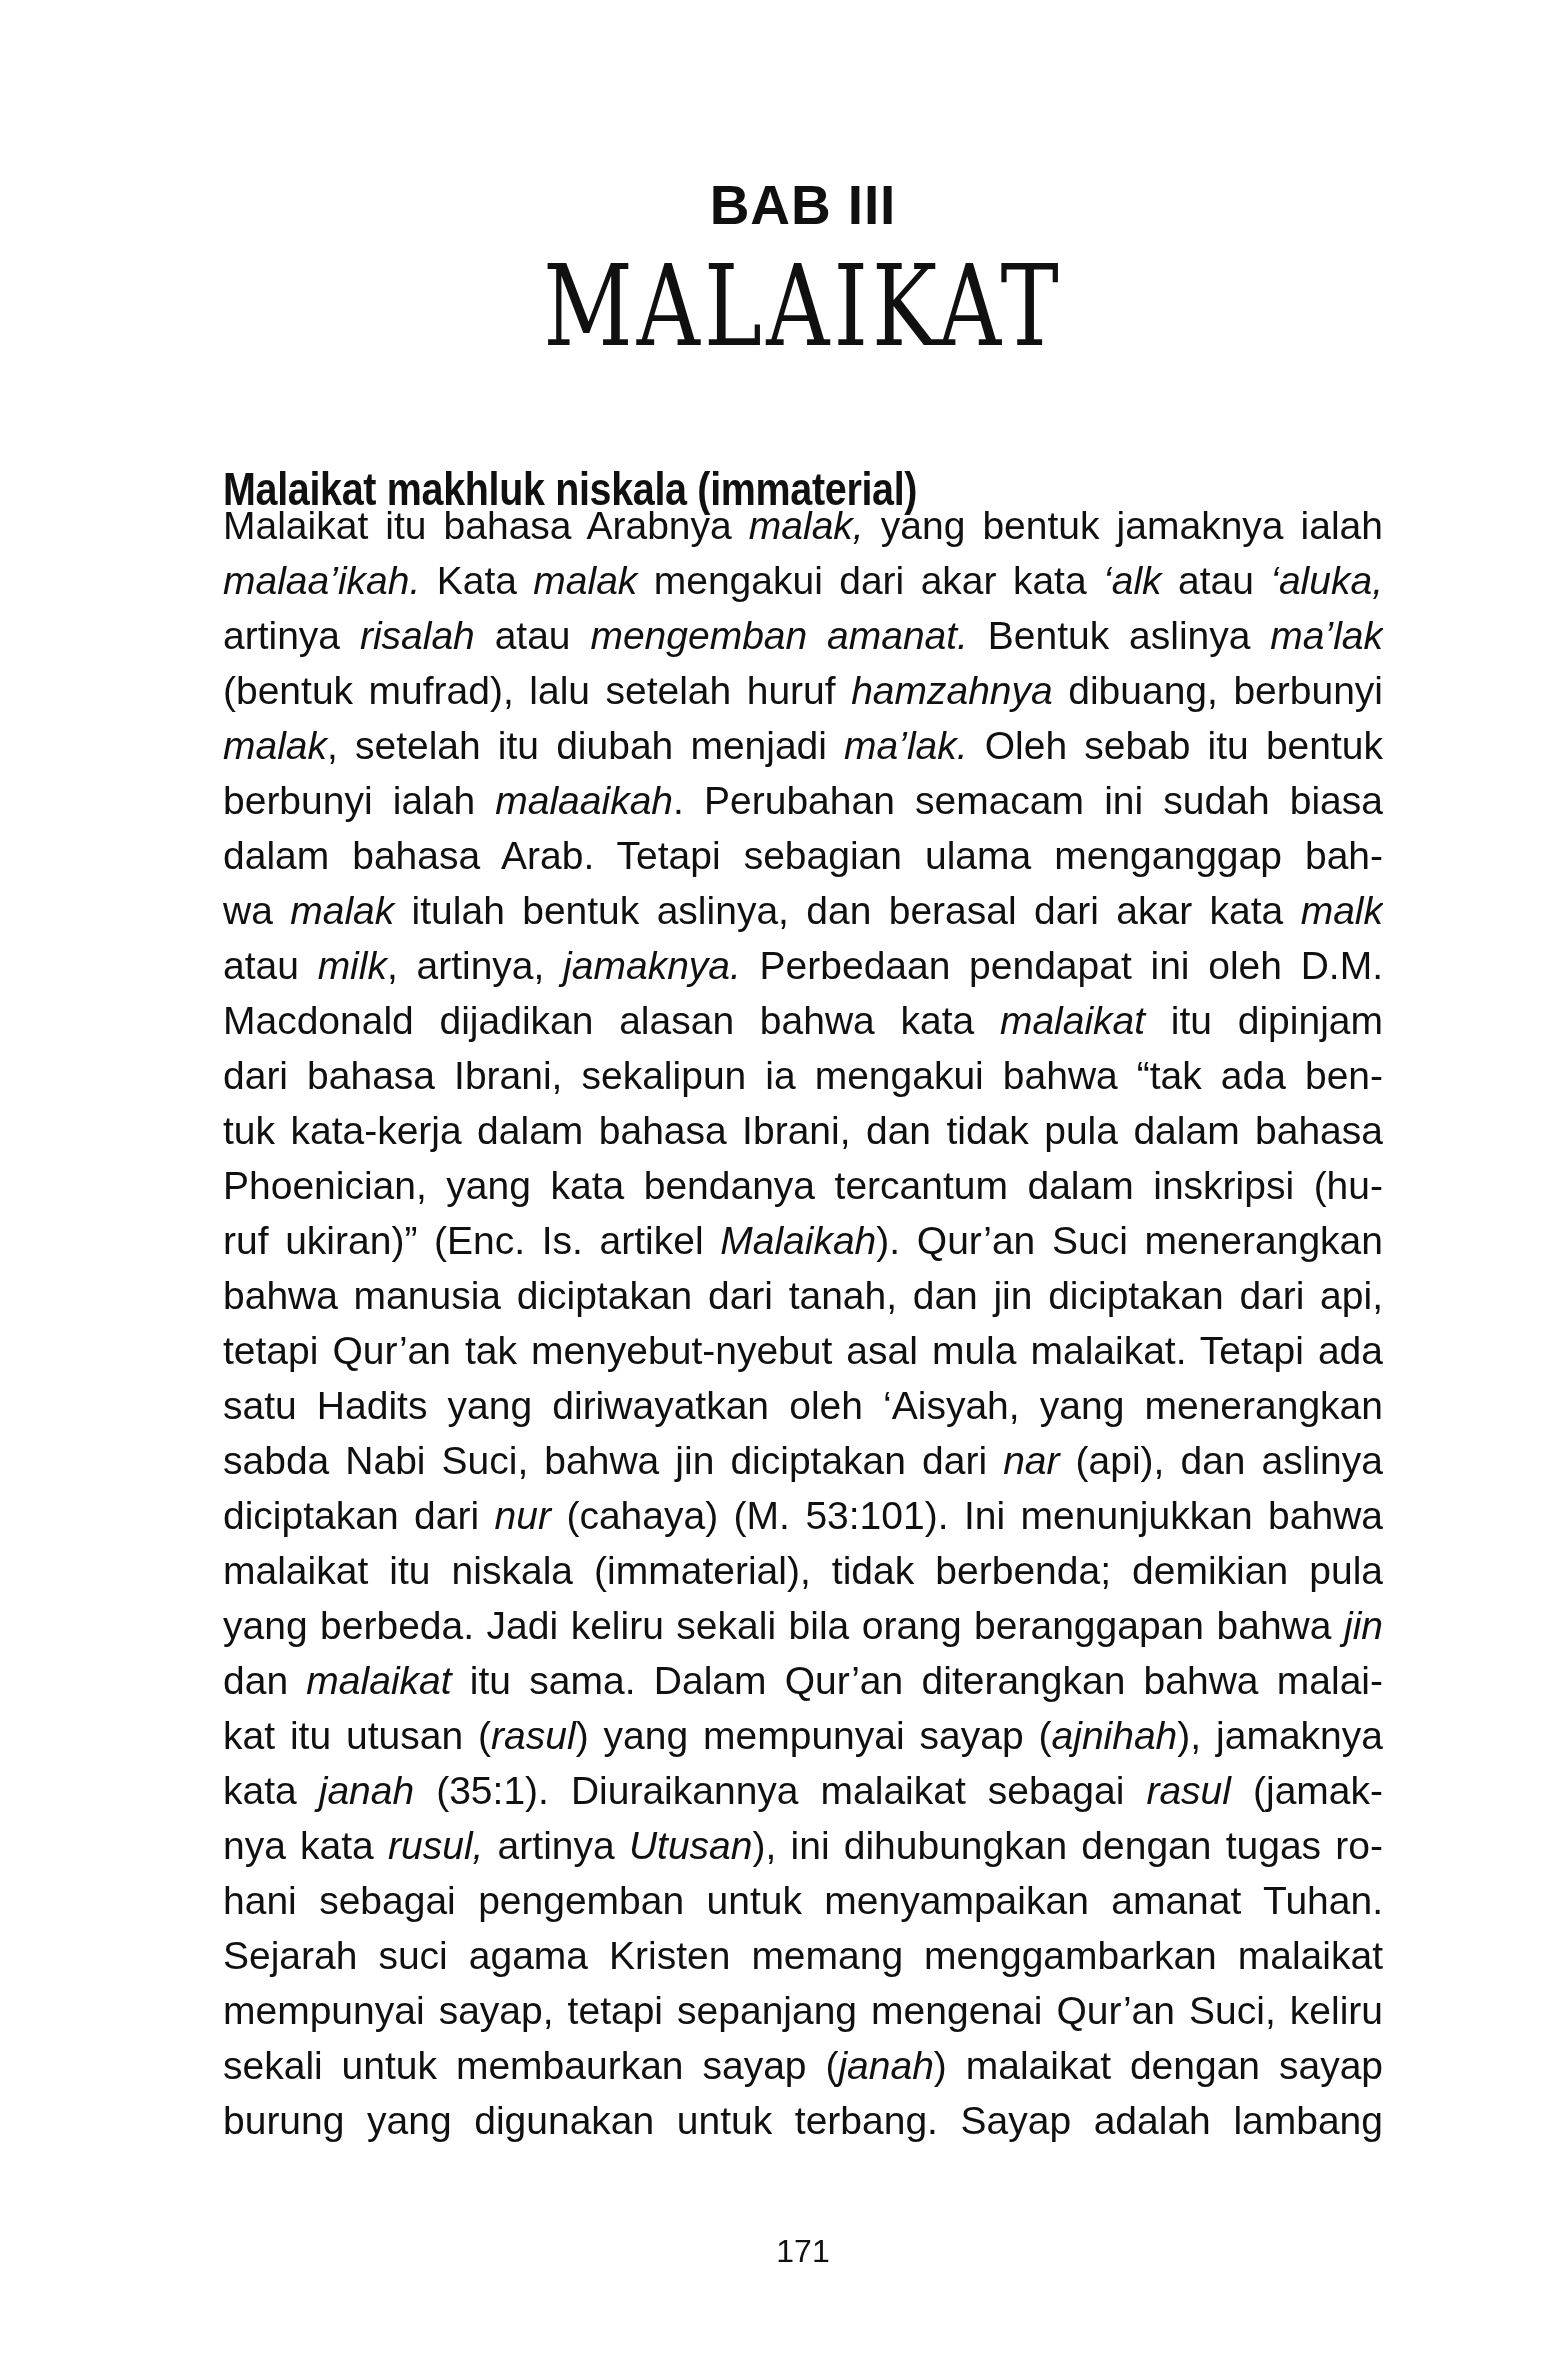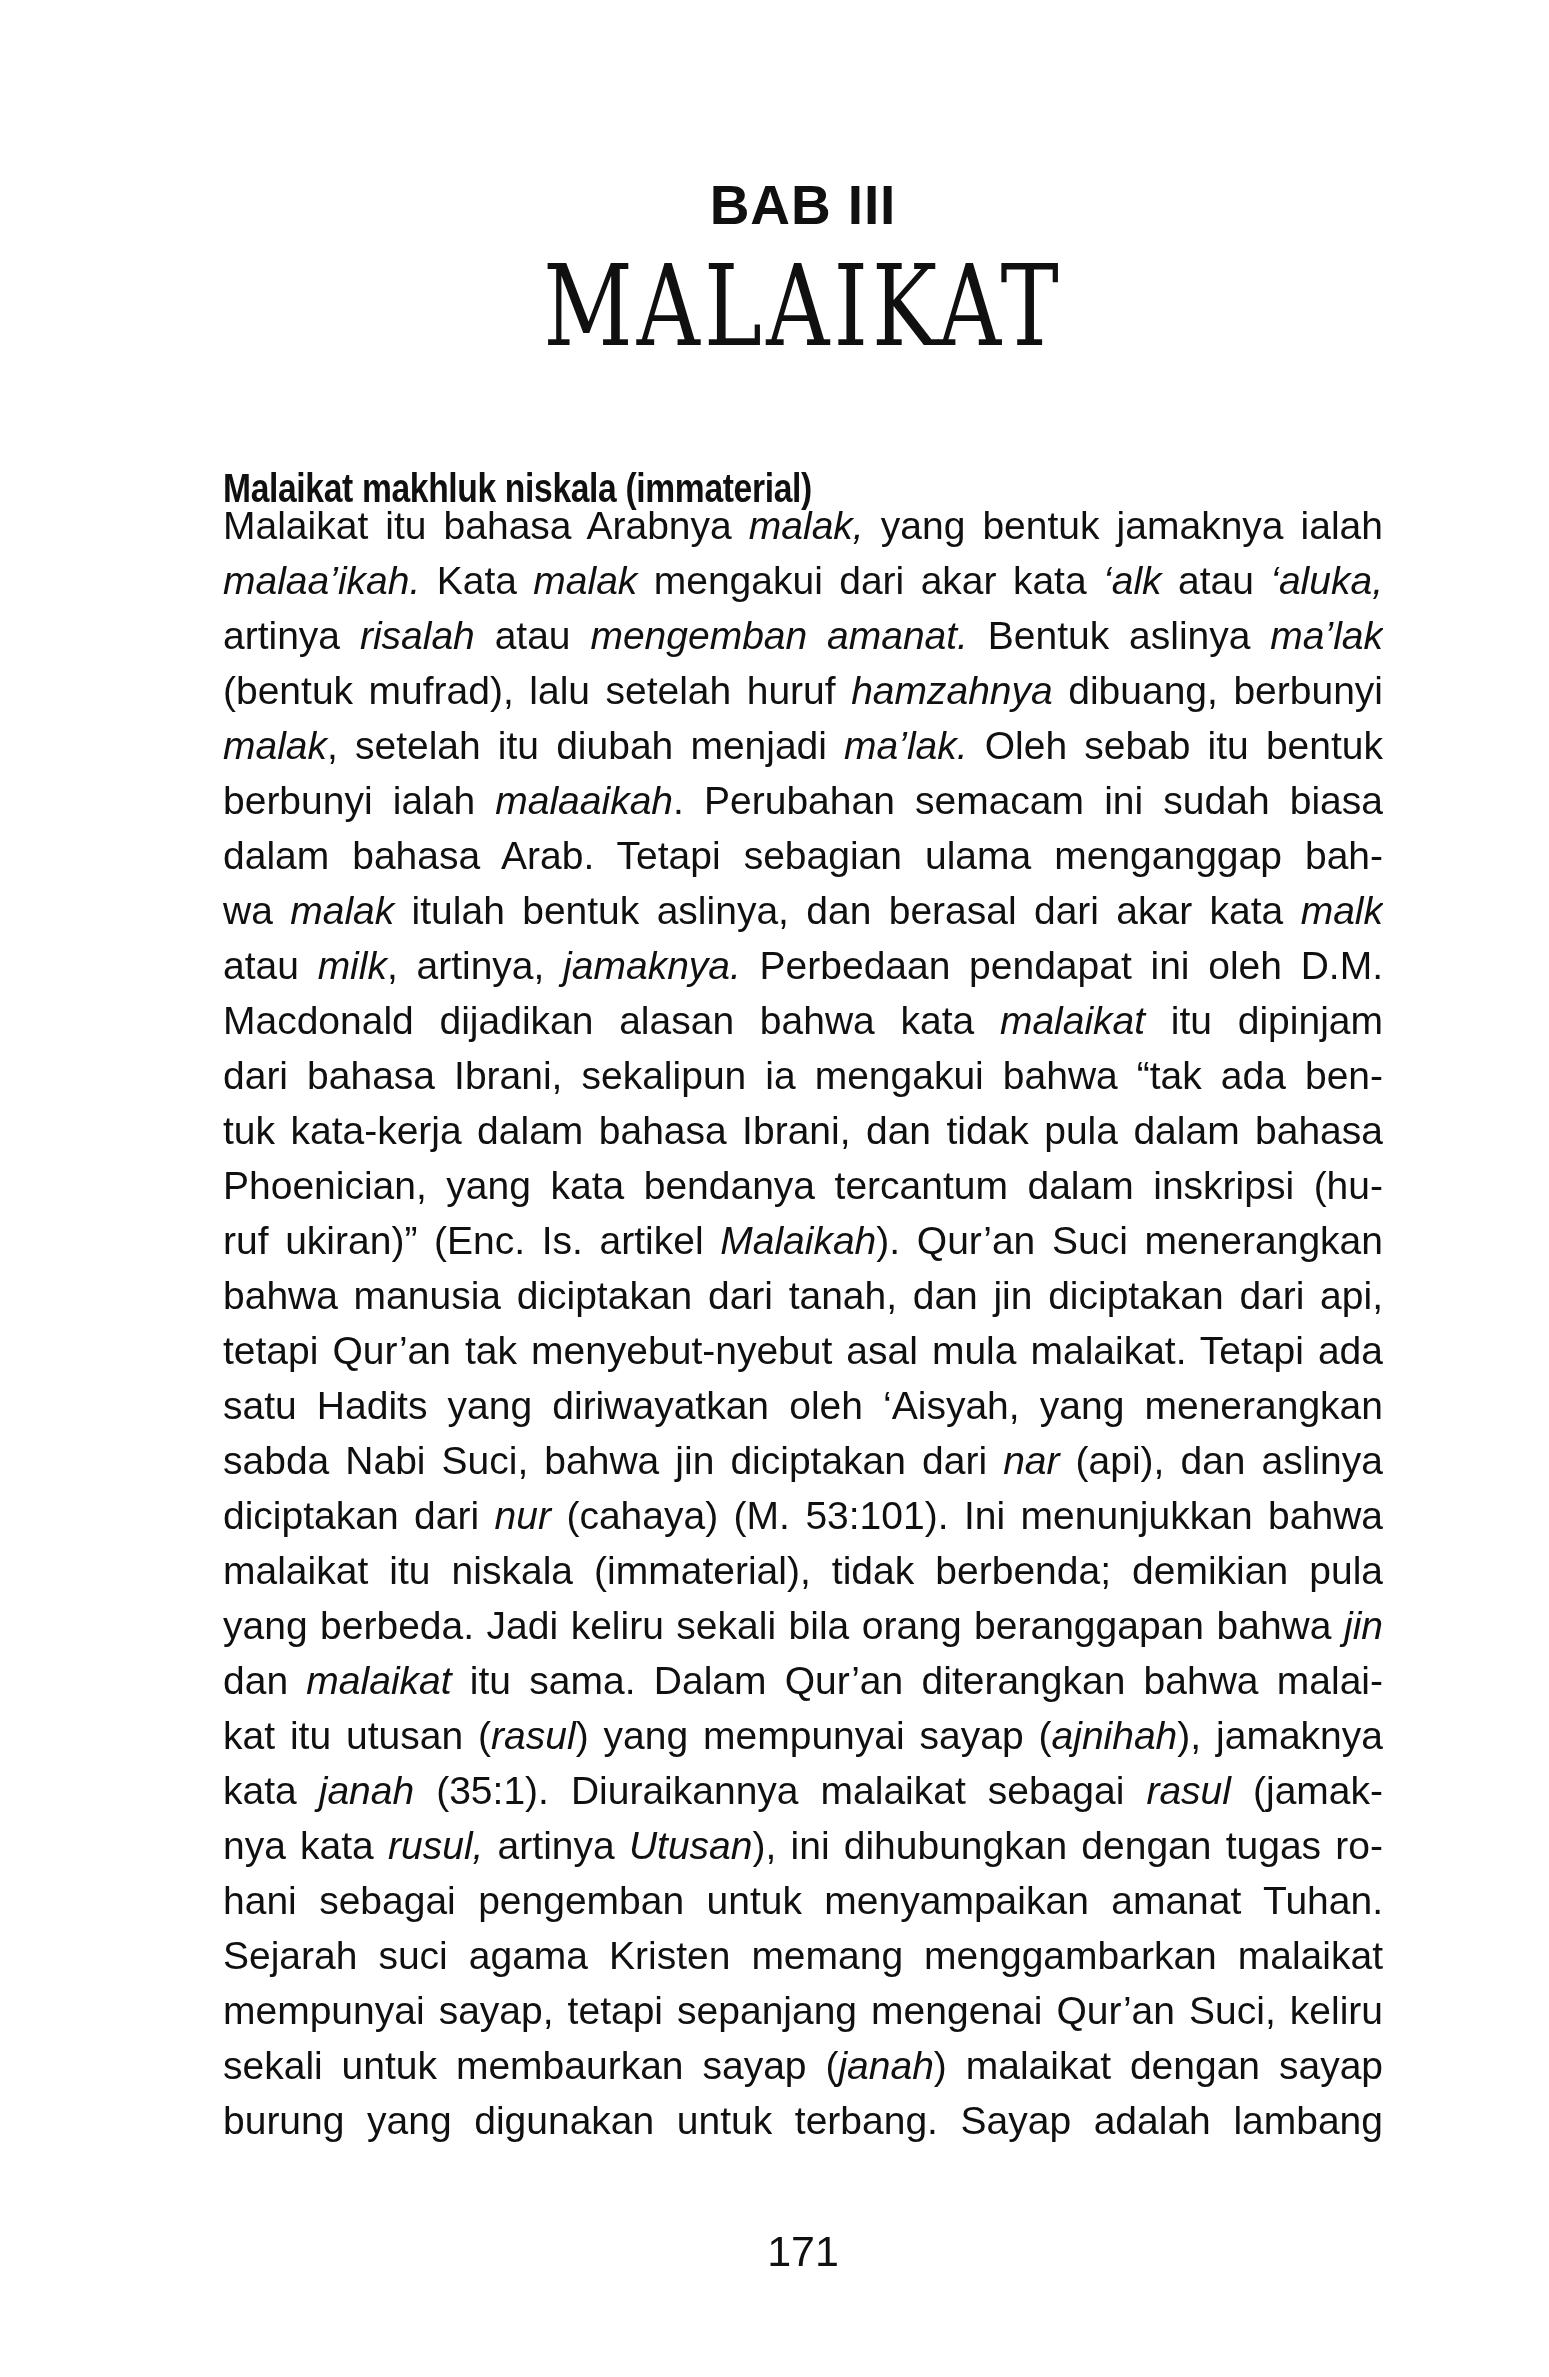--- a/index.html
+++ b/index.html
@@ -49,21 +49,21 @@
     display: inline-block;
     transform: scaleX(0.78);
     transform-origin: center top;
     letter-spacing: 5.3px;
   }
   .section-heading {
     position: absolute;
     top: 462px;
     left: 223px;
     margin: 0;
-    font-size: 40px;
+    font-size: 47px;
     line-height: 53px;
     font-weight: bold;
     white-space: nowrap;
   }
   .section-heading .heading-scale {
     display: inline-block;
     transform: scaleX(0.84);
     transform-origin: left center;
     letter-spacing: -0.4px;
   }
@@ -90,21 +90,21 @@
   }
   .line .it {
     font-style: italic;
   }
   .page-number {
     position: absolute;
     top: 2227px;
     left: 223px;
     width: 1160px;
     text-align: center;
-    font-size: 43px;
+    font-size: 32px;
     line-height: 49px;
   }
 </style>
 </head>
 <body>
 
 <div class="page">
 
   <div class="chapter-label">BAB III</div>
 

